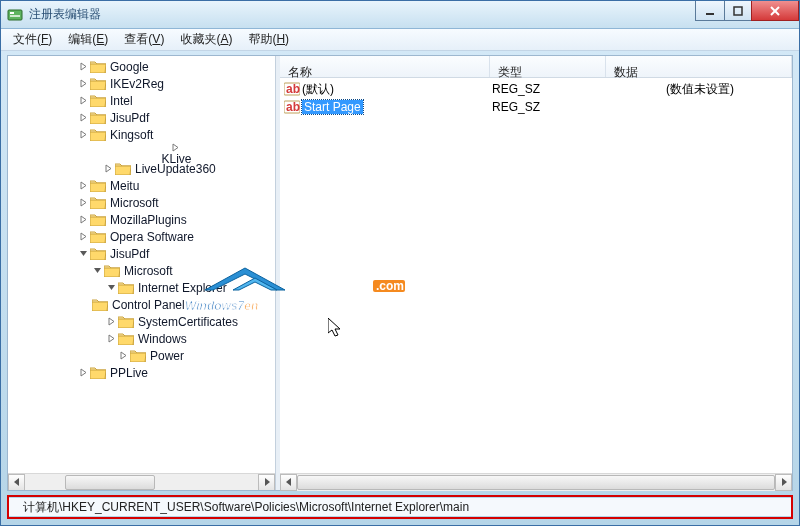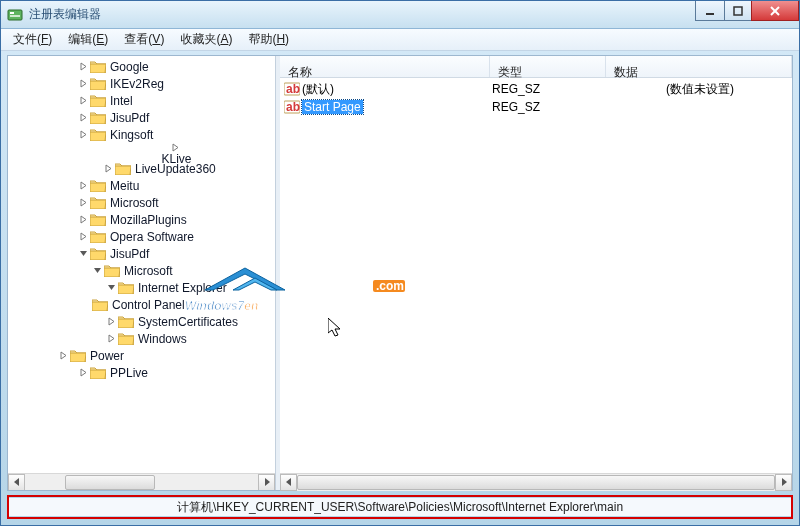--- a/index.html
+++ b/index.html
@@ -48,21 +48,21 @@
   .row .data-cell { flex: 1; text-align: center; }
   .row.selected .name-cell span { background: #3399ff; color: #fff; padding: 0 2px; outline: 1px dotted #0a4a8a; }
 
   .hscroll { height: 17px; background: #f0f0f0; border-top: 1px solid #d8d8d8; display: flex; align-items: center; }
   .hscroll .arrow { width: 17px; height: 17px; background: linear-gradient(#fefefe,#e4e4e4); border: 1px solid #bcbcbc; display: flex; align-items: center; justify-content: center; }
   .hscroll .track { flex: 1; height: 17px; position: relative; background: #efefef; }
   .hscroll .thumb { position: absolute; height: 15px; top: 1px; background: linear-gradient(#f7f7f7,#dcdcdc); border: 1px solid #b8b8b8; border-radius: 2px; }
 
   .statusbar-wrap { margin: 4px 6px 6px 6px; }
   .statusbar-red { border: 2px solid #d40000; padding: 1px 0; }
-  .statusbar { height: 18px; background: #f5f9fd; padding: 1px 14px; color: #222; white-space: nowrap; overflow: hidden; text-align: center; }
+  .statusbar { height: 18px; background: #f5f9fd; padding: 1px 14px; color: #222; white-space: nowrap; overflow: hidden; }
 
   .watermark { position: absolute; left: 185px; top: 260px; width: 230px; height: 60px; pointer-events: none; }
   .cursor { position: absolute; left: 328px; top: 318px; width: 16px; height: 22px; pointer-events: none; }
 </style>
 </head>
 <body>
 
 <div class="window">
 
   <div class="titlebar">
@@ -335,21 +335,21 @@
                   </svg>
                 </span>
                 <svg class="folder" viewBox="0 0 16 13">
                   <path d="M0 2 L5 2 L7 4 L16 4 L16 13 L0 13 Z" fill="#ffe9a8" stroke="#caa33f"></path>
                   <path d="M0 4 L16 4 L15 13 L0 13 Z" fill="#ffd96b" stroke="#caa33f"></path>
                 </svg>
                 <span>Windows</span>
               </div>
             </li>
             <li>
-              <div class="node" style="padding-left: 50px;">
+              <div class="node" style="padding-left: 110px;">
                 <span class="exp">
                   <svg viewBox="0 0 9 9">
                     <polygon points="2,1 7,4.5 2,8" fill="none" stroke="#7a7a7a"></polygon>
                   </svg>
                 </span>
                 <svg class="folder" viewBox="0 0 16 13">
                   <path d="M0 2 L5 2 L7 4 L16 4 L16 13 L0 13 Z" fill="#ffe9a8" stroke="#caa33f"></path>
                   <path d="M0 4 L16 4 L15 13 L0 13 Z" fill="#ffd96b" stroke="#caa33f"></path>
                 </svg>
                 <span>Power</span>

